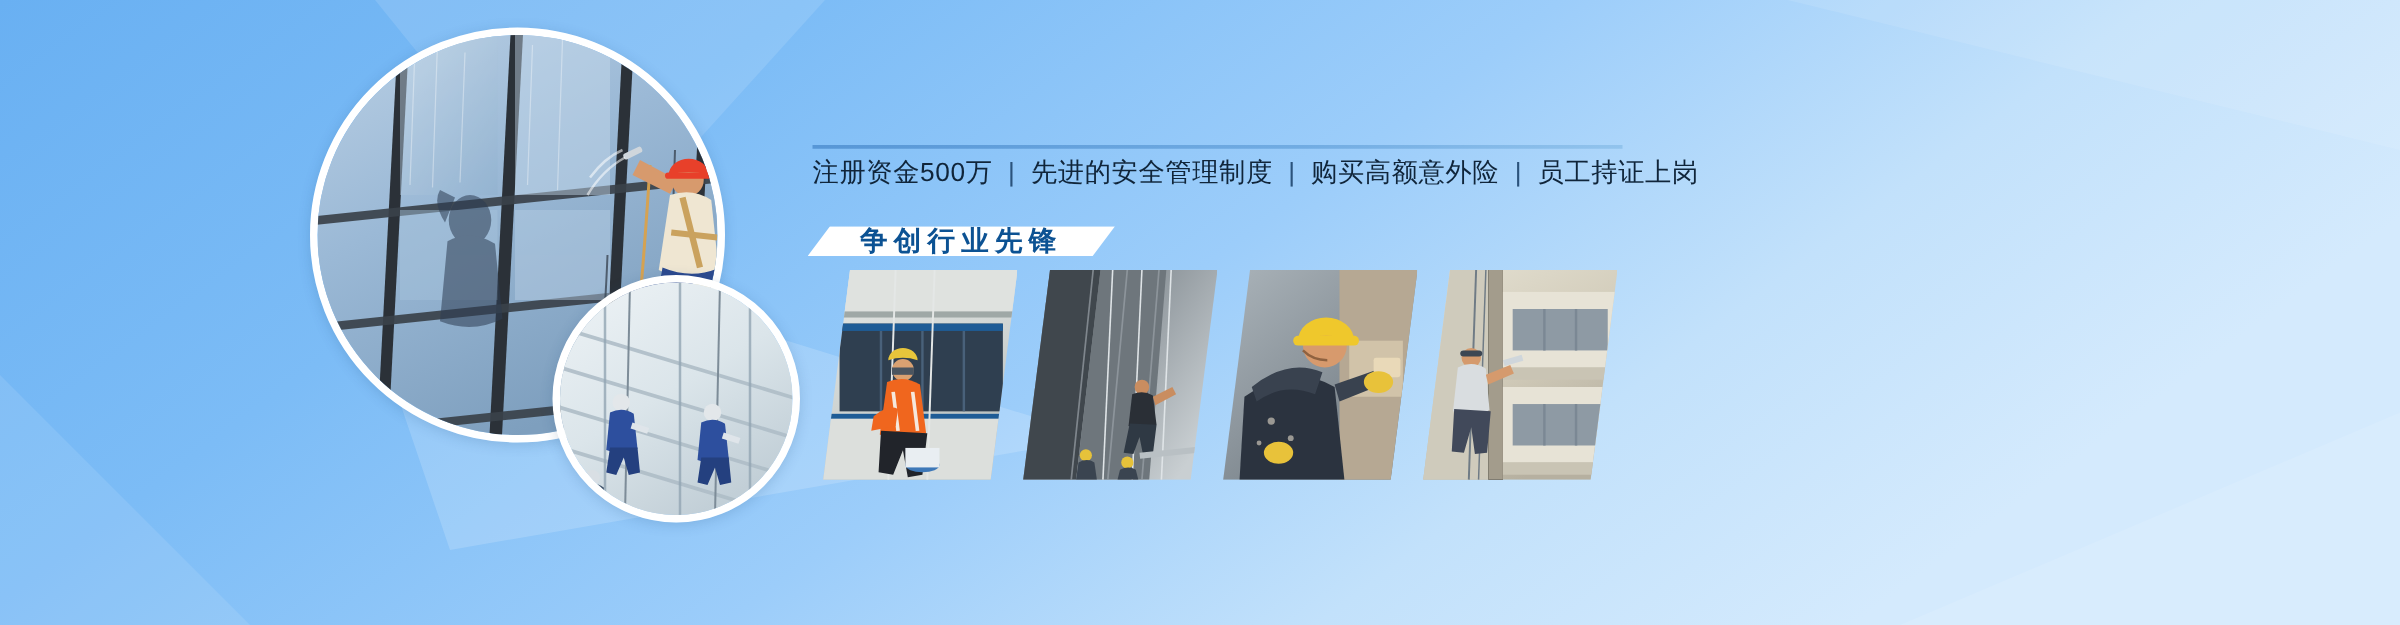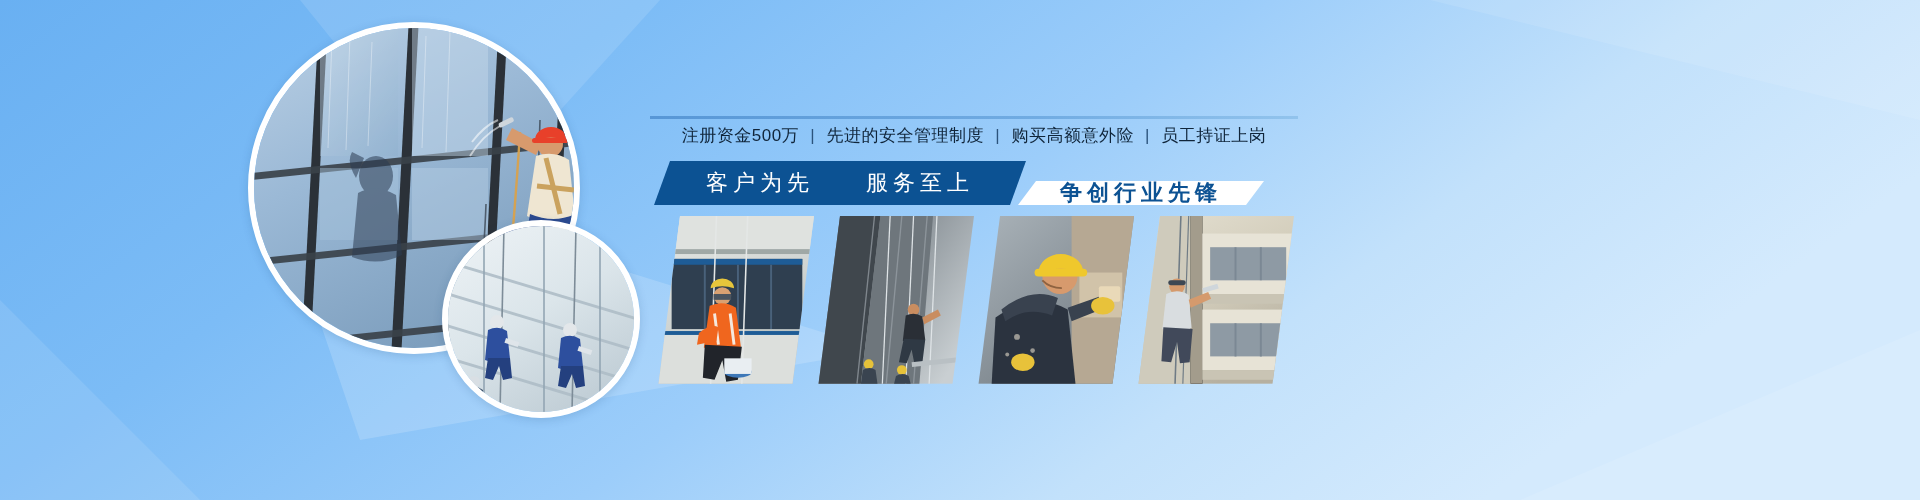--- a/index.html
+++ b/index.html
@@ -37,21 +37,21 @@
     color:#0e1012;line-height:1.05;white-space:nowrap;
     text-align:center;
   }
   .divider{
     position:absolute;left:0;top:116px;width:648px;height:3px;
     background:linear-gradient(90deg,#4f8fd0 0%,#6aa6de 60%,#8dc0ea 100%);
     opacity:.85;
   }
   .subline{
     position:absolute;left:0;top:124px;width:648px;
-    font-size:17px;color:#10253a;letter-spacing:.5px;
+    font-size:21px;color:#10253a;letter-spacing:.5px;
     text-align:center;white-space:nowrap;
   }
   .subline .sep{color:#2b537c;padding:0 6px;font-weight:300;}
 
   
   .slogan-bar{
     position:absolute;left:4px;top:161px;width:630px;height:44px;
     display:flex;align-items:stretch;
   }
   .slogan-blue{
@@ -256,24 +256,20 @@
       <span>注册资金500万</span>
       <span class="sep">|</span>
       <span>先进的安全管理制度</span>
       <span class="sep">|</span>
       <span>购买高额意外险</span>
       <span class="sep">|</span>
       <span>员工持证上岗</span>
     </div>
 
     <div class="slogan-bar">
-      <div class="slogan-blue">
-        <span>客户为先</span>
-        <span>服务至上</span>
-      </div>
       <div class="slogan-white">
         <span>争创行业先锋</span>
       </div>
     </div>
 
     <div class="strip">
 
       <div class="shot shot-1">
         <svg class="inner" viewBox="0 0 160 172" preserveAspectRatio="xMidYMid slice">
           <defs>

